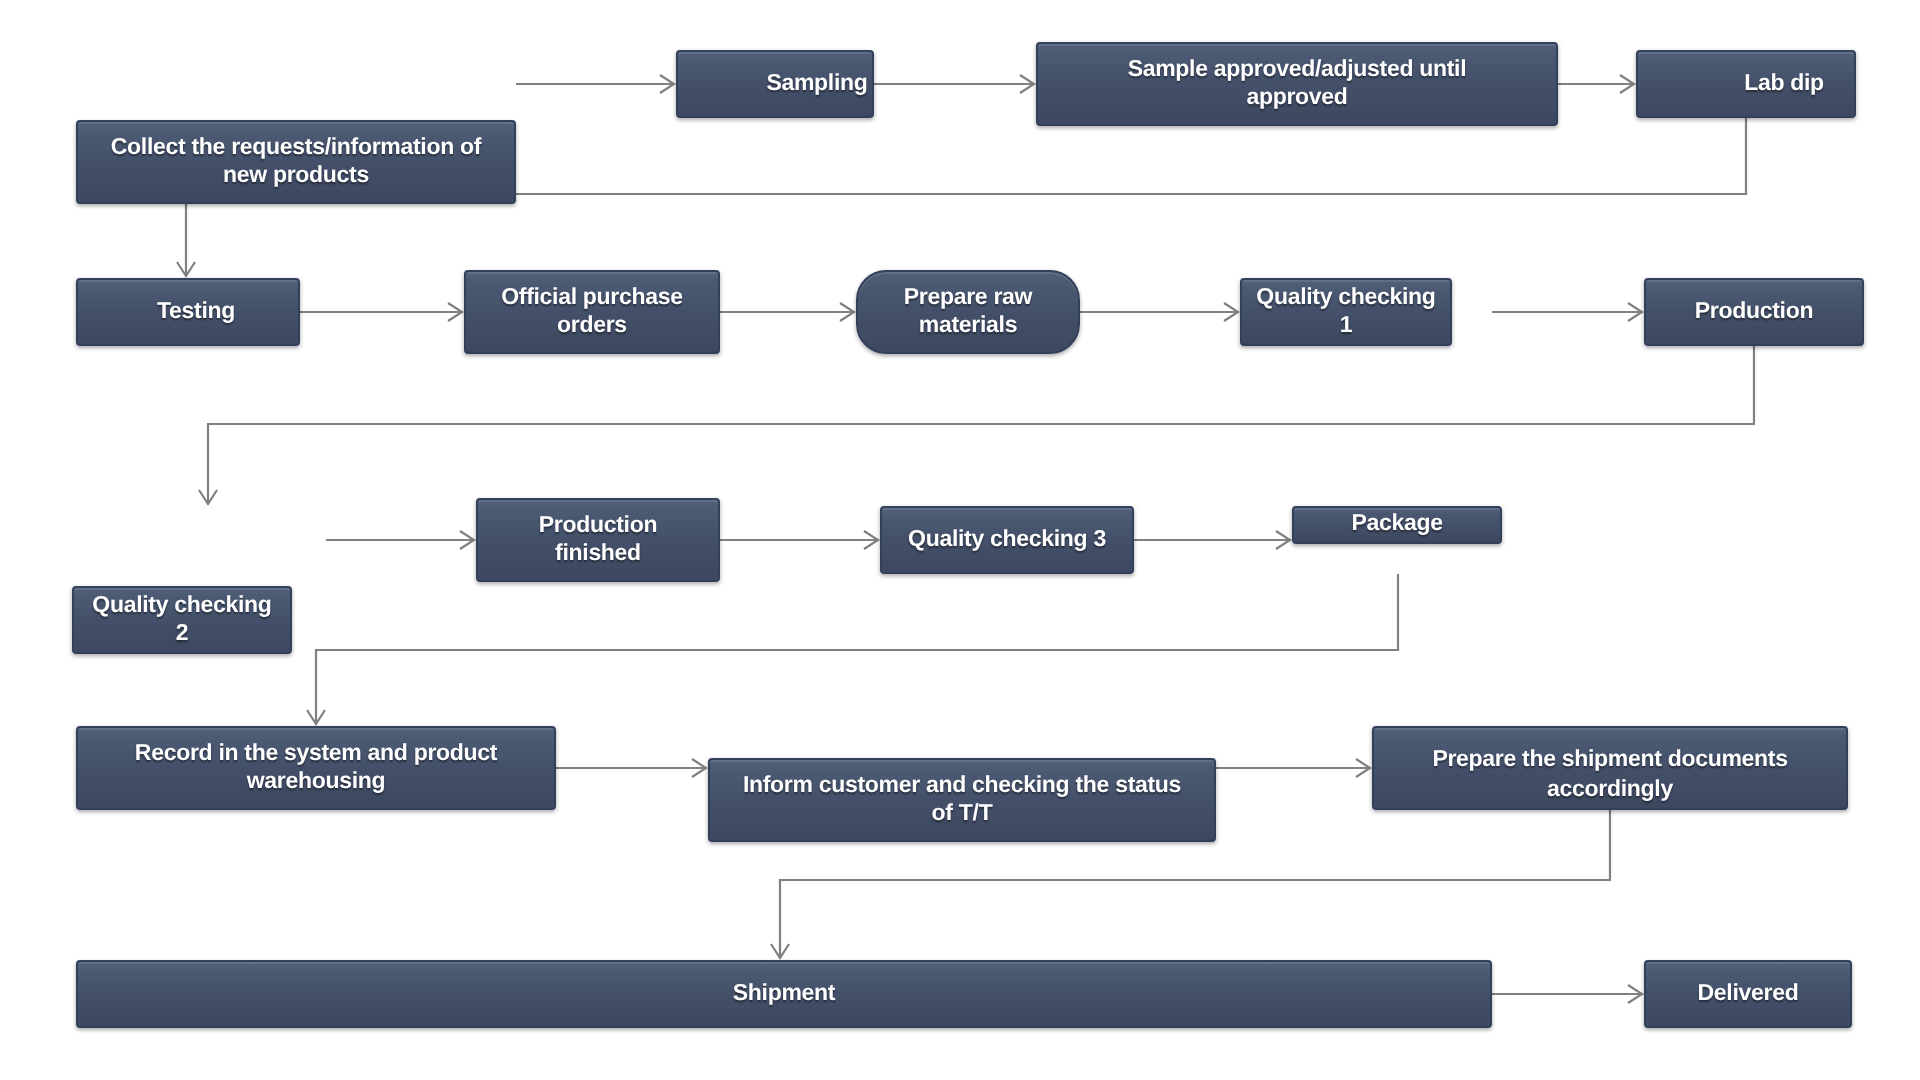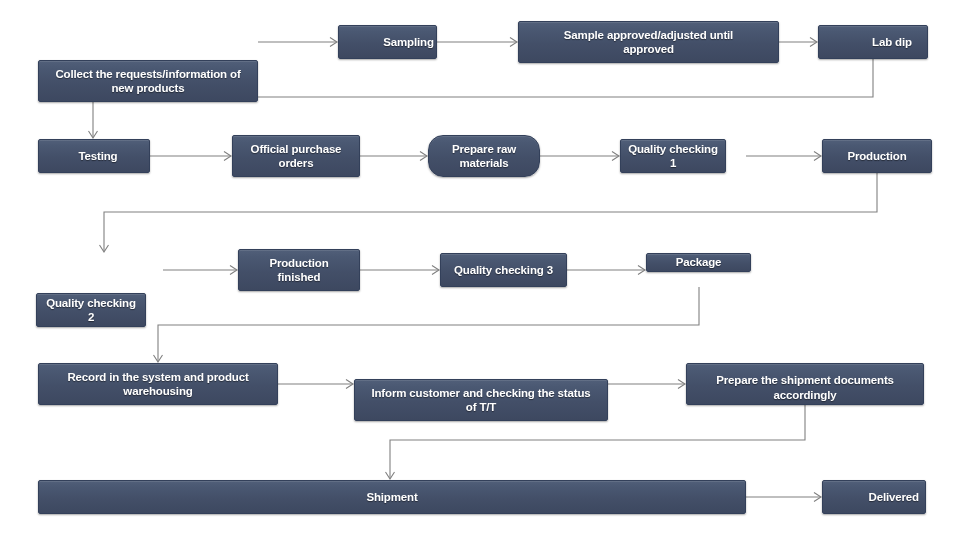--- a/index.html
+++ b/index.html
@@ -178,16 +178,16 @@
       <span class="label">Inform customer and checking the status
 of T/T</span>
     </div>
     <div class="node" style="left: 686px; top: 363px; width: 238px; height: 42px; align-items: flex-end;">
       <span class="label">Prepare the shipment documents
 accordingly</span>
     </div>
     <div class="node" style="left: 38px; top: 480px; width: 708px; height: 34px;">
       <span class="label">Shipment</span>
     </div>
-    <div class="node" style="left: 822px; top: 480px; width: 104px; height: 34px; justify-content: flex-end;">
+    <div class="node" style="left: 822px; top: 480px; width: 104px; height: 34px;">
       <span class="label">Delivered</span>
     </div>
   </div>
 
 </body></html>

